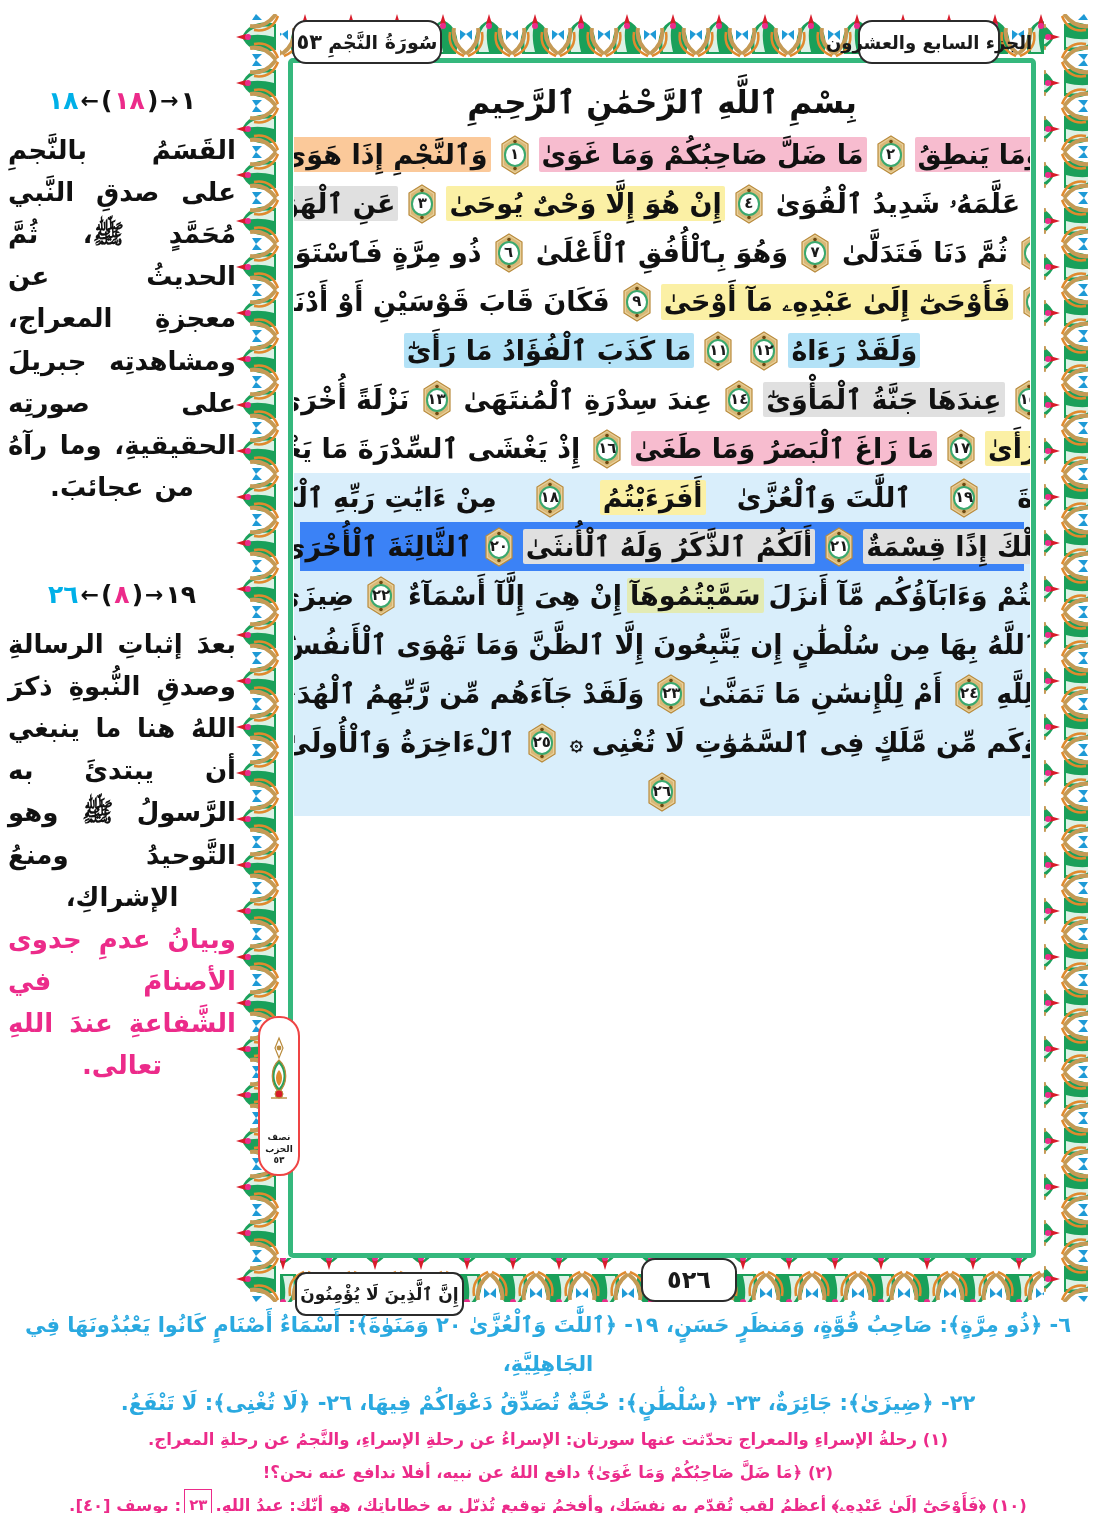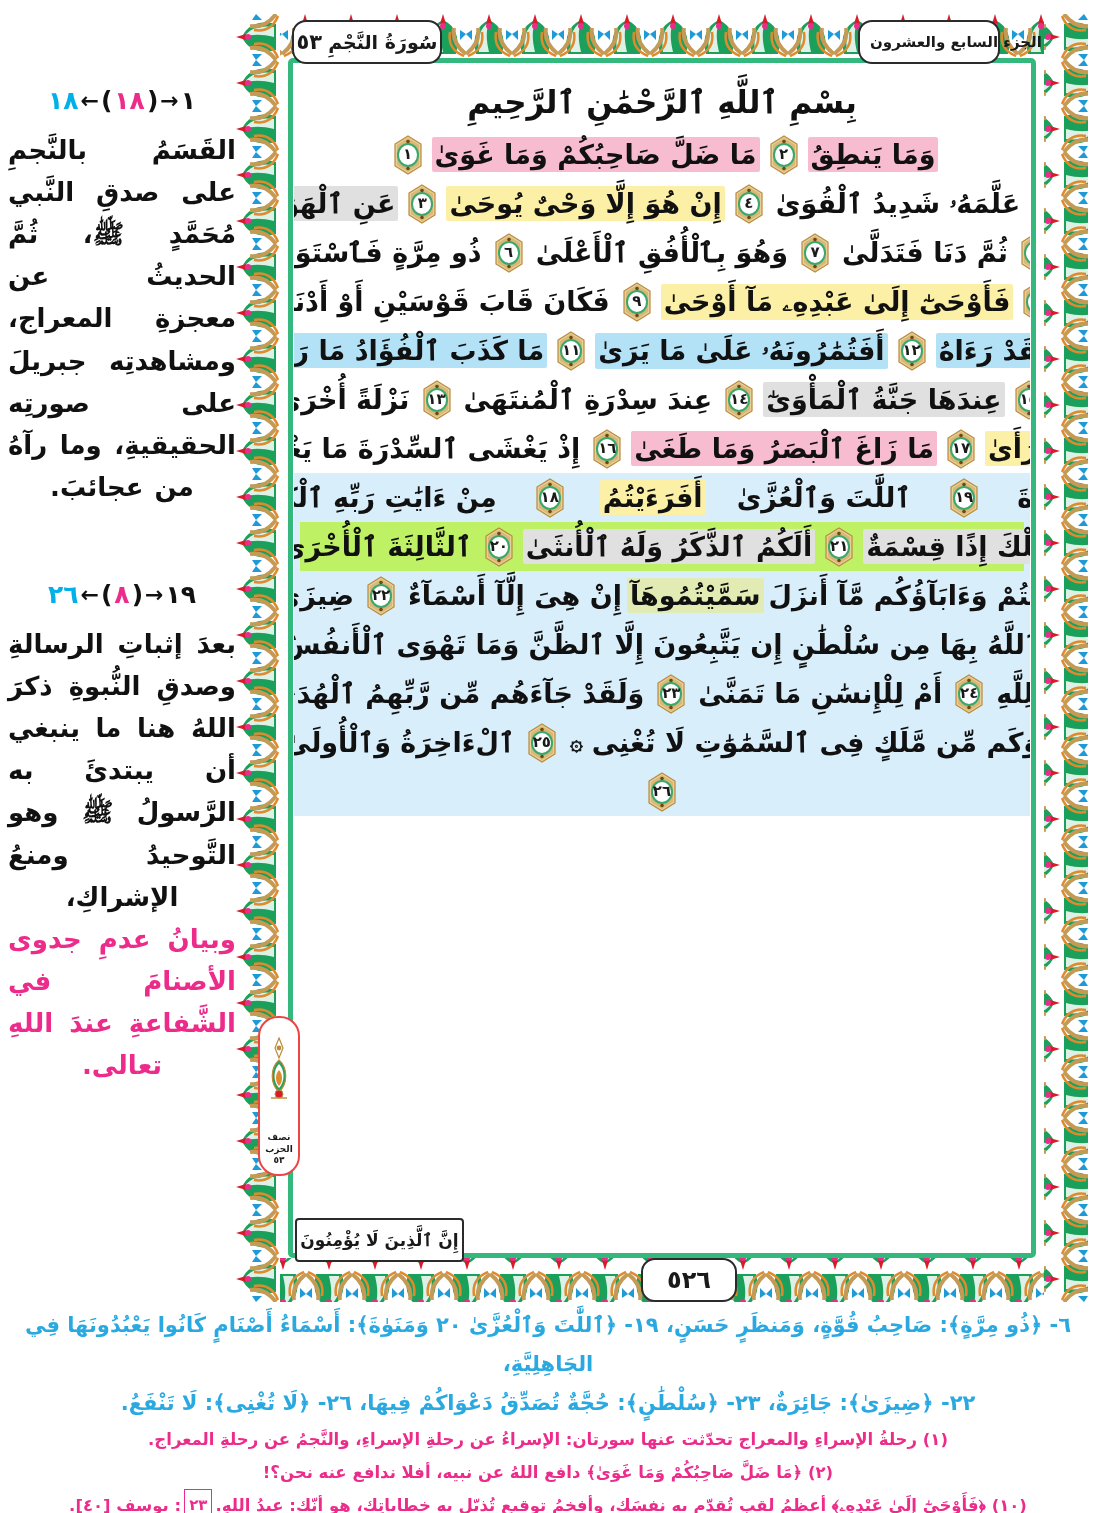--- a/index.html
+++ b/index.html
@@ -53,32 +53,32 @@
 
   
   .cartouche{
     position:absolute;top:20px;height:40px;
     background:#fff;border:2px solid #2b2b2b;border-radius:14px;
     display:flex;align-items:center;justify-content:center;
     font-size:19px;font-weight:bold;color:#1a1a1a;padding:0 10px;
     white-space:nowrap;
   }
   .cartouche.surah{left:292px;width:126px;}
-  .cartouche.juz{left:858px;width:118px;font-size:15px;justify-content:flex-end;}
+  .cartouche.juz{left:858px;width:118px;font-size:18px;}
   .cartouche .num{font-size:21px;margin-inline-start:6px;}
 
   .page-cartouche{
     position:absolute;left:641px;top:1258px;width:92px;height:40px;
     background:#fff;border:2px solid #2b2b2b;border-radius:14px;
     display:flex;align-items:center;justify-content:center;
     font-size:24px;font-weight:bold;color:#1a1a1a;
   }
   .catch-cartouche{
-    position:absolute;left:295px;top:1218px;width:165px;height:40px;
-    background:#fff;border:2px solid #2b2b2b;border-radius:4px;
+    position:absolute;left:295px;top:1272px;width:165px;height:40px;
+    background:#fff;border:2px solid #2b2b2b;border-radius:11px;
     display:flex;align-items:center;justify-content:center;
     font-size:17px;font-weight:bold;color:#1a1a1a;white-space:nowrap;
   }
 
   
   .hizb{
     position:absolute;left:258px;top:1016px;width:42px;height:160px;
     background:#fff;border:2px solid #ef4444;border-radius:20px;
     display:flex;flex-direction:column;align-items:center;justify-content:flex-end;
     padding-bottom:8px;box-sizing:border-box;
@@ -215,20 +215,21 @@
     </svg>
 
     <div class="inner-green"></div>
 
     <div class="text-area">
       <div class="blue-block" id="blue-block" style="top: 409px; height: 343px;"></div>
       <div class="ayah-lines" id="ayah-lines">
         <div class="bism">بِسْمِ ٱللَّهِ ٱلرَّحْمَٰنِ ٱلرَّحِيمِ</div>
         <div id="lines-host">
             <div class="qline">
+              <span class="seg hl-orange">وَٱلنَّجْمِ إِذَا هَوَىٰ</span>
               <span class="ayah-no">
 <svg viewBox="0 0 40 40">
   <path d="M20 1 L33 9 L33 31 L20 39 L7 31 L7 9 Z" fill="#e8cf9a" stroke="#b98b3c" stroke-width="1.2"></path>
   <path d="M20 3 L31 10 L31 30 L20 37 L9 30 L9 10 Z" fill="#d9b877"></path>
   <ellipse cx="20" cy="20" rx="10" ry="11" fill="#ffffff" stroke="#3aa86e" stroke-width="2"></ellipse>
   <circle cx="20" cy="6.5" r="1.8" fill="#6b4a12"></circle>
   <circle cx="20" cy="33.5" r="1.8" fill="#6b4a12"></circle>
 </svg>
                 <span>١</span>
               </span>
@@ -342,21 +343,20 @@
               <span class="ayah-no">
 <svg viewBox="0 0 40 40">
   <path d="M20 1 L33 9 L33 31 L20 39 L7 31 L7 9 Z" fill="#e8cf9a" stroke="#b98b3c" stroke-width="1.2"></path>
   <path d="M20 3 L31 10 L31 30 L20 37 L9 30 L9 10 Z" fill="#d9b877"></path>
   <ellipse cx="20" cy="20" rx="10" ry="11" fill="#ffffff" stroke="#3aa86e" stroke-width="2"></ellipse>
   <circle cx="20" cy="6.5" r="1.8" fill="#6b4a12"></circle>
   <circle cx="20" cy="33.5" r="1.8" fill="#6b4a12"></circle>
 </svg>
                 <span>١١</span>
               </span>
-              <span class="seg hl-blue">أَفَتُمَٰرُونَهُۥ عَلَىٰ مَا يَرَىٰ</span>
               <span class="ayah-no">
 <svg viewBox="0 0 40 40">
   <path d="M20 1 L33 9 L33 31 L20 39 L7 31 L7 9 Z" fill="#e8cf9a" stroke="#b98b3c" stroke-width="1.2"></path>
   <path d="M20 3 L31 10 L31 30 L20 37 L9 30 L9 10 Z" fill="#d9b877"></path>
   <ellipse cx="20" cy="20" rx="10" ry="11" fill="#ffffff" stroke="#3aa86e" stroke-width="2"></ellipse>
   <circle cx="20" cy="6.5" r="1.8" fill="#6b4a12"></circle>
   <circle cx="20" cy="33.5" r="1.8" fill="#6b4a12"></circle>
 </svg>
                 <span>١٢</span>
               </span>
@@ -441,21 +441,21 @@
   <path d="M20 1 L33 9 L33 31 L20 39 L7 31 L7 9 Z" fill="#e8cf9a" stroke="#b98b3c" stroke-width="1.2"></path>
   <path d="M20 3 L31 10 L31 30 L20 37 L9 30 L9 10 Z" fill="#d9b877"></path>
   <ellipse cx="20" cy="20" rx="10" ry="11" fill="#ffffff" stroke="#3aa86e" stroke-width="2"></ellipse>
   <circle cx="20" cy="6.5" r="1.8" fill="#6b4a12"></circle>
   <circle cx="20" cy="33.5" r="1.8" fill="#6b4a12"></circle>
 </svg>
                 <span>١٩</span>
               </span>
               <span class="seg hl-none">وَمَنَوٰةَ</span>
             </div>
-            <div class="qline" style="background: #bef264; text-align: center;">
+            <div class="qline" style="background: #3b82f6; text-align: center;">
               <span class="seg hl-none">ٱلثَّالِثَةَ ٱلْأُخْرَىٰٓ</span>
               <span class="ayah-no">
 <svg viewBox="0 0 40 40">
   <path d="M20 1 L33 9 L33 31 L20 39 L7 31 L7 9 Z" fill="#e8cf9a" stroke="#b98b3c" stroke-width="1.2"></path>
   <path d="M20 3 L31 10 L31 30 L20 37 L9 30 L9 10 Z" fill="#d9b877"></path>
   <ellipse cx="20" cy="20" rx="10" ry="11" fill="#ffffff" stroke="#3aa86e" stroke-width="2"></ellipse>
   <circle cx="20" cy="6.5" r="1.8" fill="#6b4a12"></circle>
   <circle cx="20" cy="33.5" r="1.8" fill="#6b4a12"></circle>
 </svg>
                 <span>٢٠</span>

